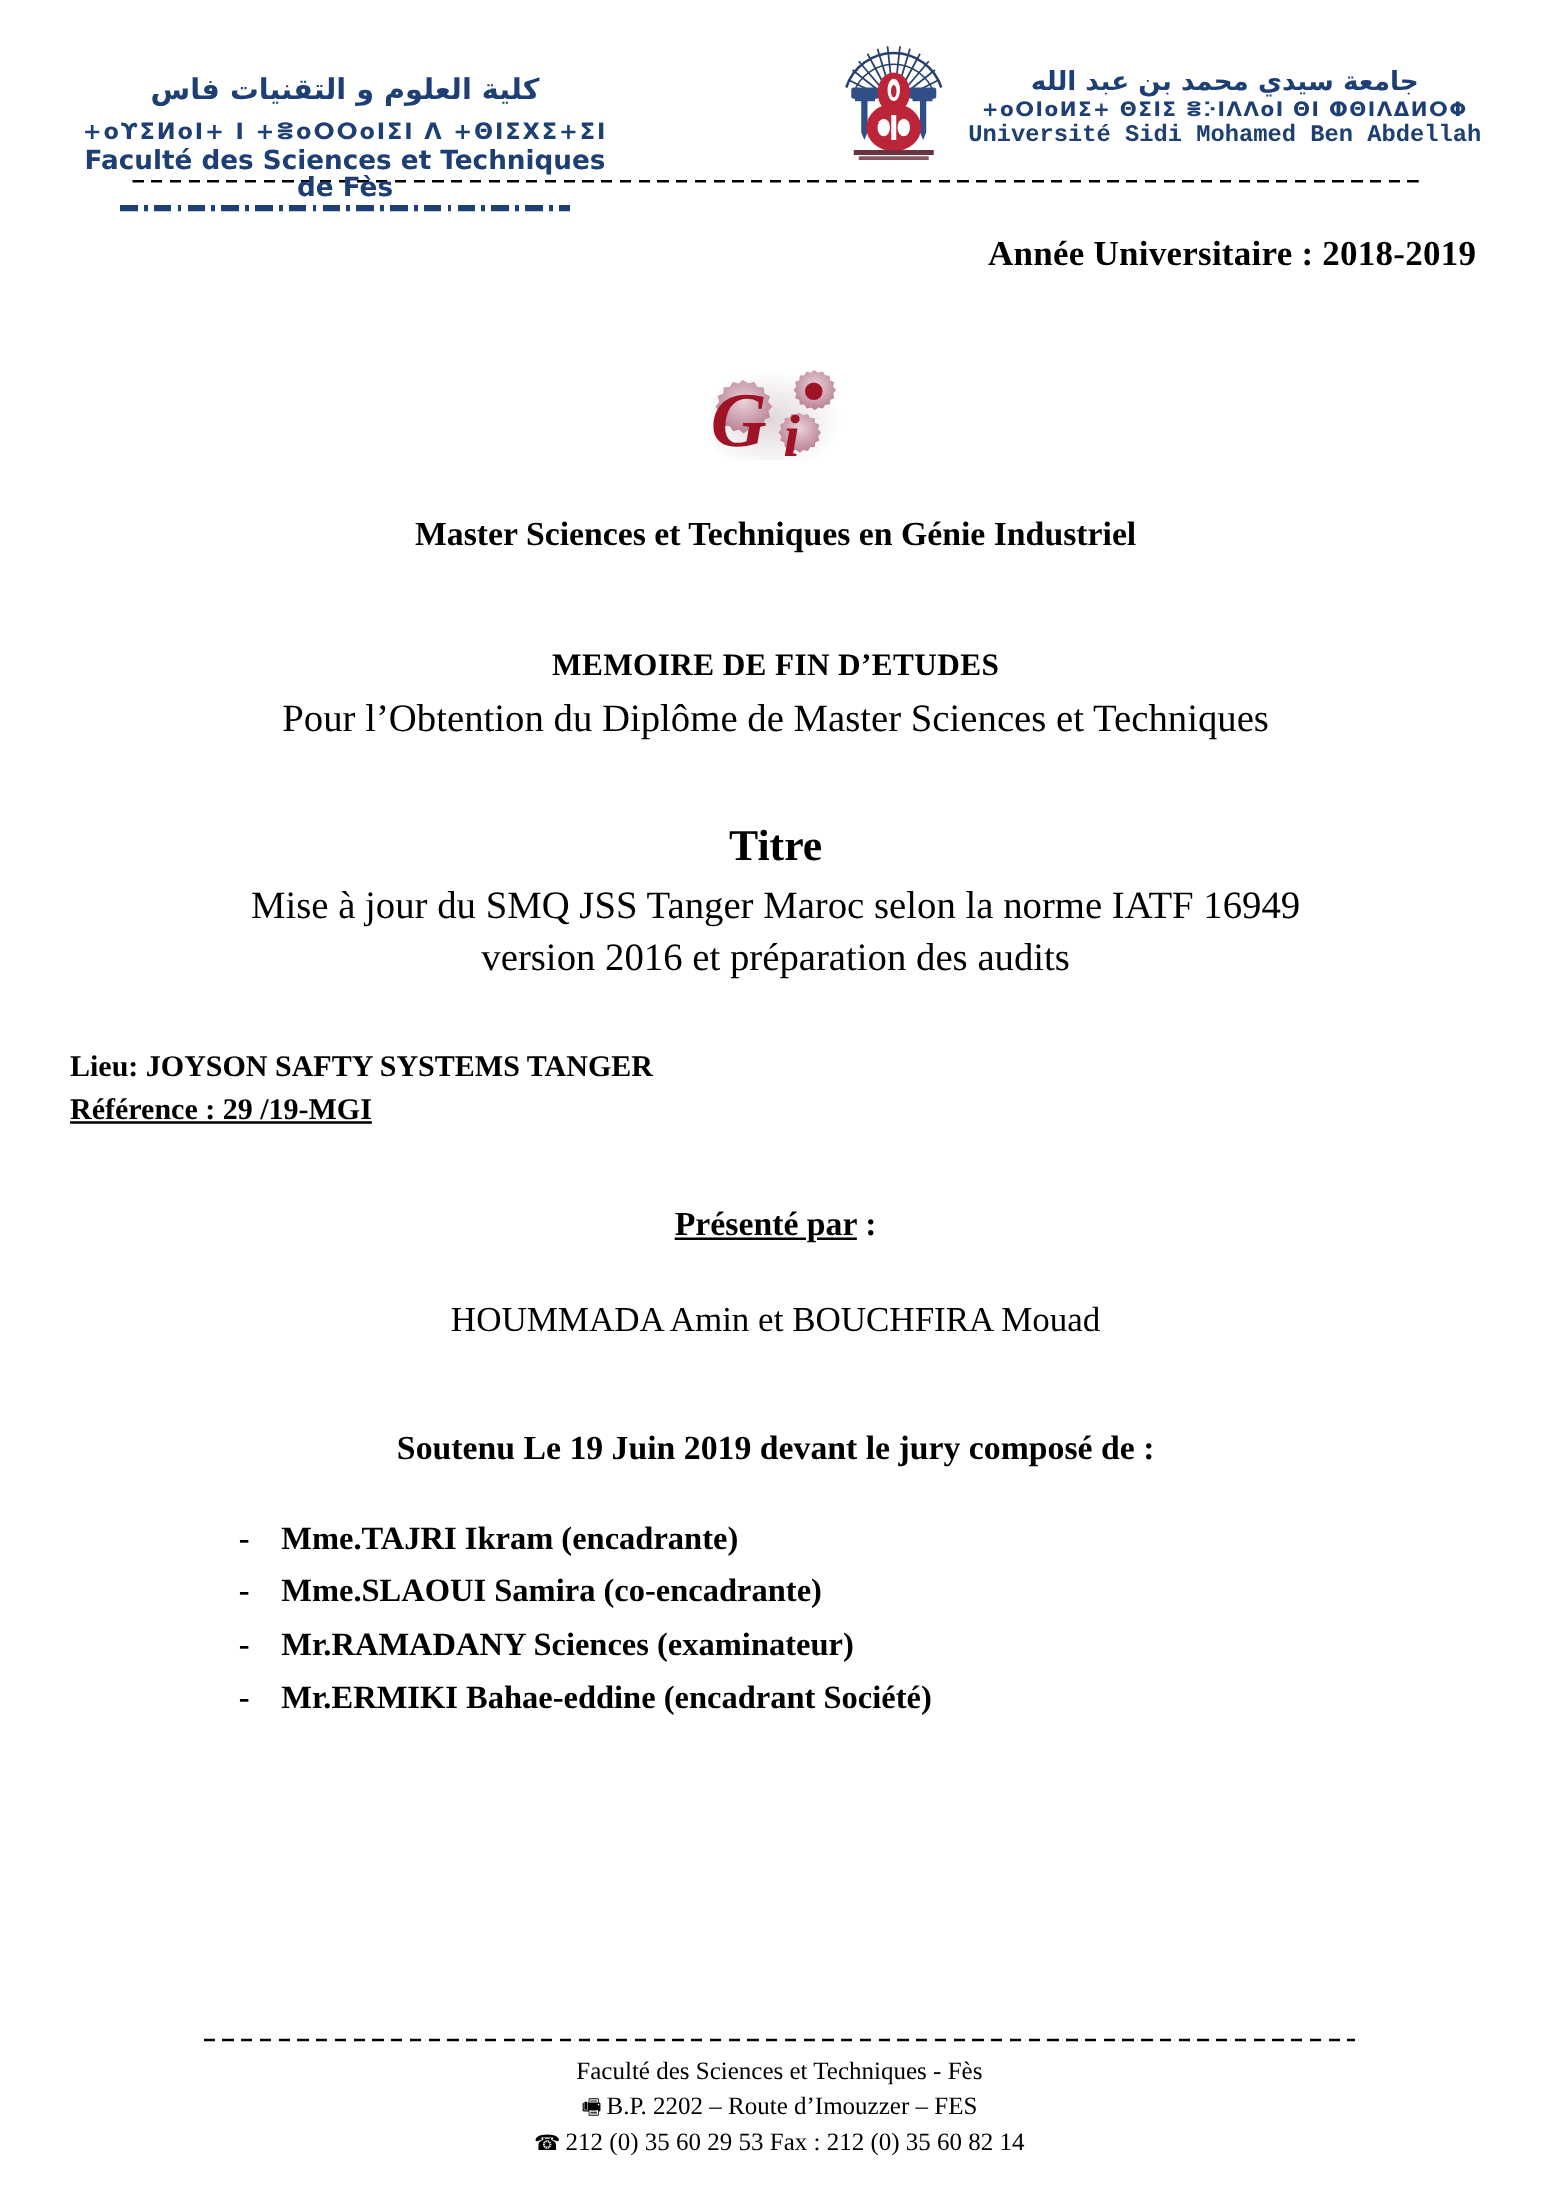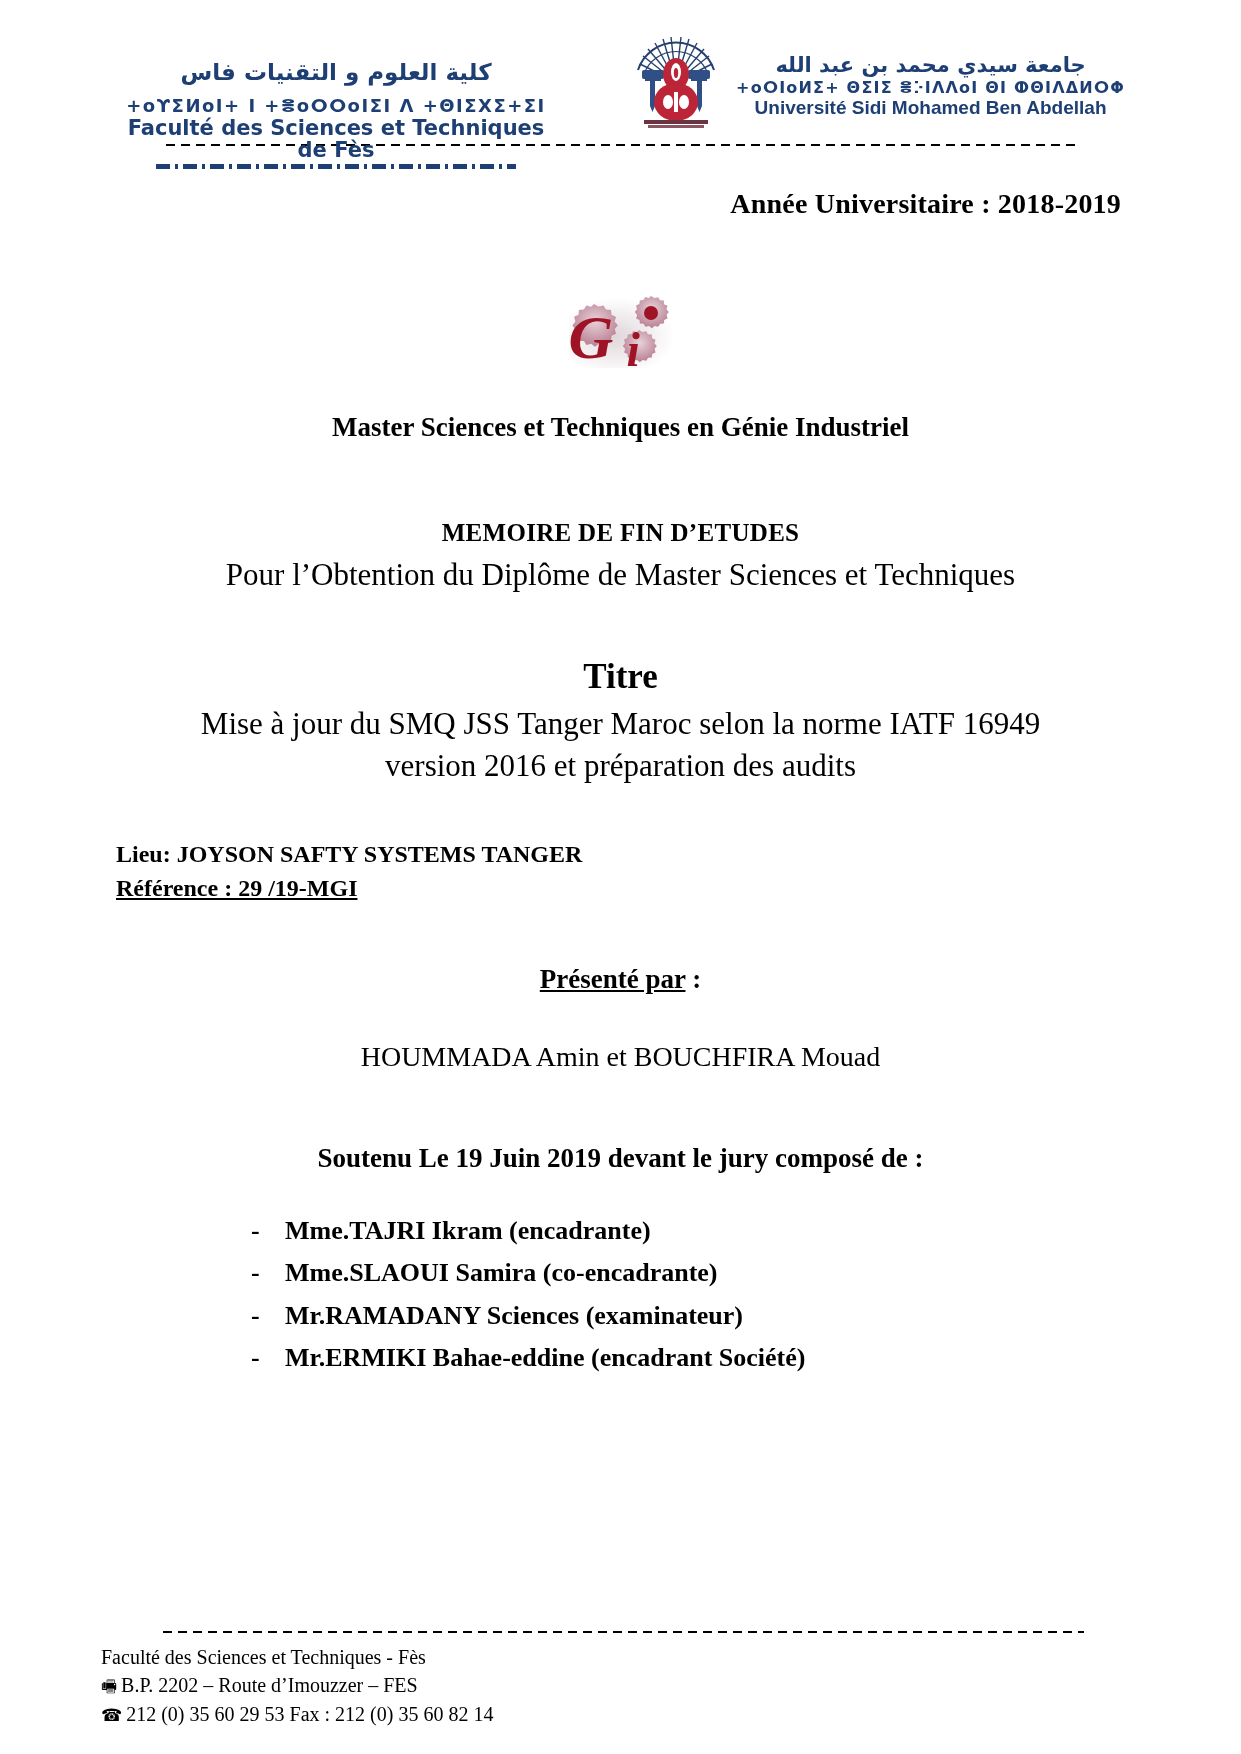--- a/index.html
+++ b/index.html
@@ -14,21 +14,21 @@
     font-family: "Liberation Serif", serif;
     color: #000000;
     overflow: hidden;
   }
 
   .page {
     position: relative;
     width: 1241px;
     height: 1754px;
     box-sizing: border-box;
-    padding: 0 116px;
+    padding: 0 56px;
   }
 
   
   .header {
     display: flex;
     align-items: flex-start;
     justify-content: space-between;
     padding-top: 28px;
     height: 108px;
   }
@@ -102,21 +102,21 @@
   }
   .usmba-tif {
     font-family: "DejaVu Sans", sans-serif;
     font-weight: bold;
     font-size: 16px;
     color: #1d3f74;
     letter-spacing: 1.2px;
     margin-top: 2px;
   }
   .usmba-fr {
-    font-family: Liberation Sans, sans-serif;
+    font-family: Liberation Mono, monospace;
     font-weight: bold;
     font-size: 19px;
     color: #1d3f74;
     margin-top: 2px;
   }
 
   .dash-rule {
     height: 2px;
     margin-top: 8px;
     background: repeating-linear-gradient(
@@ -242,20 +242,21 @@
     width: 34px;
     flex: 0 0 auto;
   }
 
   
   .footer {
     position: absolute;
     left: 101px;
     right: 95px;
     bottom: 26px;
+    text-align: center;
   }
   .footer .dash-rule { margin-left: 62px; margin-right: 62px; }
   .footer-lines {
     margin-top: 10px;
     font-size: 20px;
     line-height: 1.42;
   }
   .footer-lines .ic {
     font-family: "DejaVu Sans", sans-serif;
     font-size: 17px;

